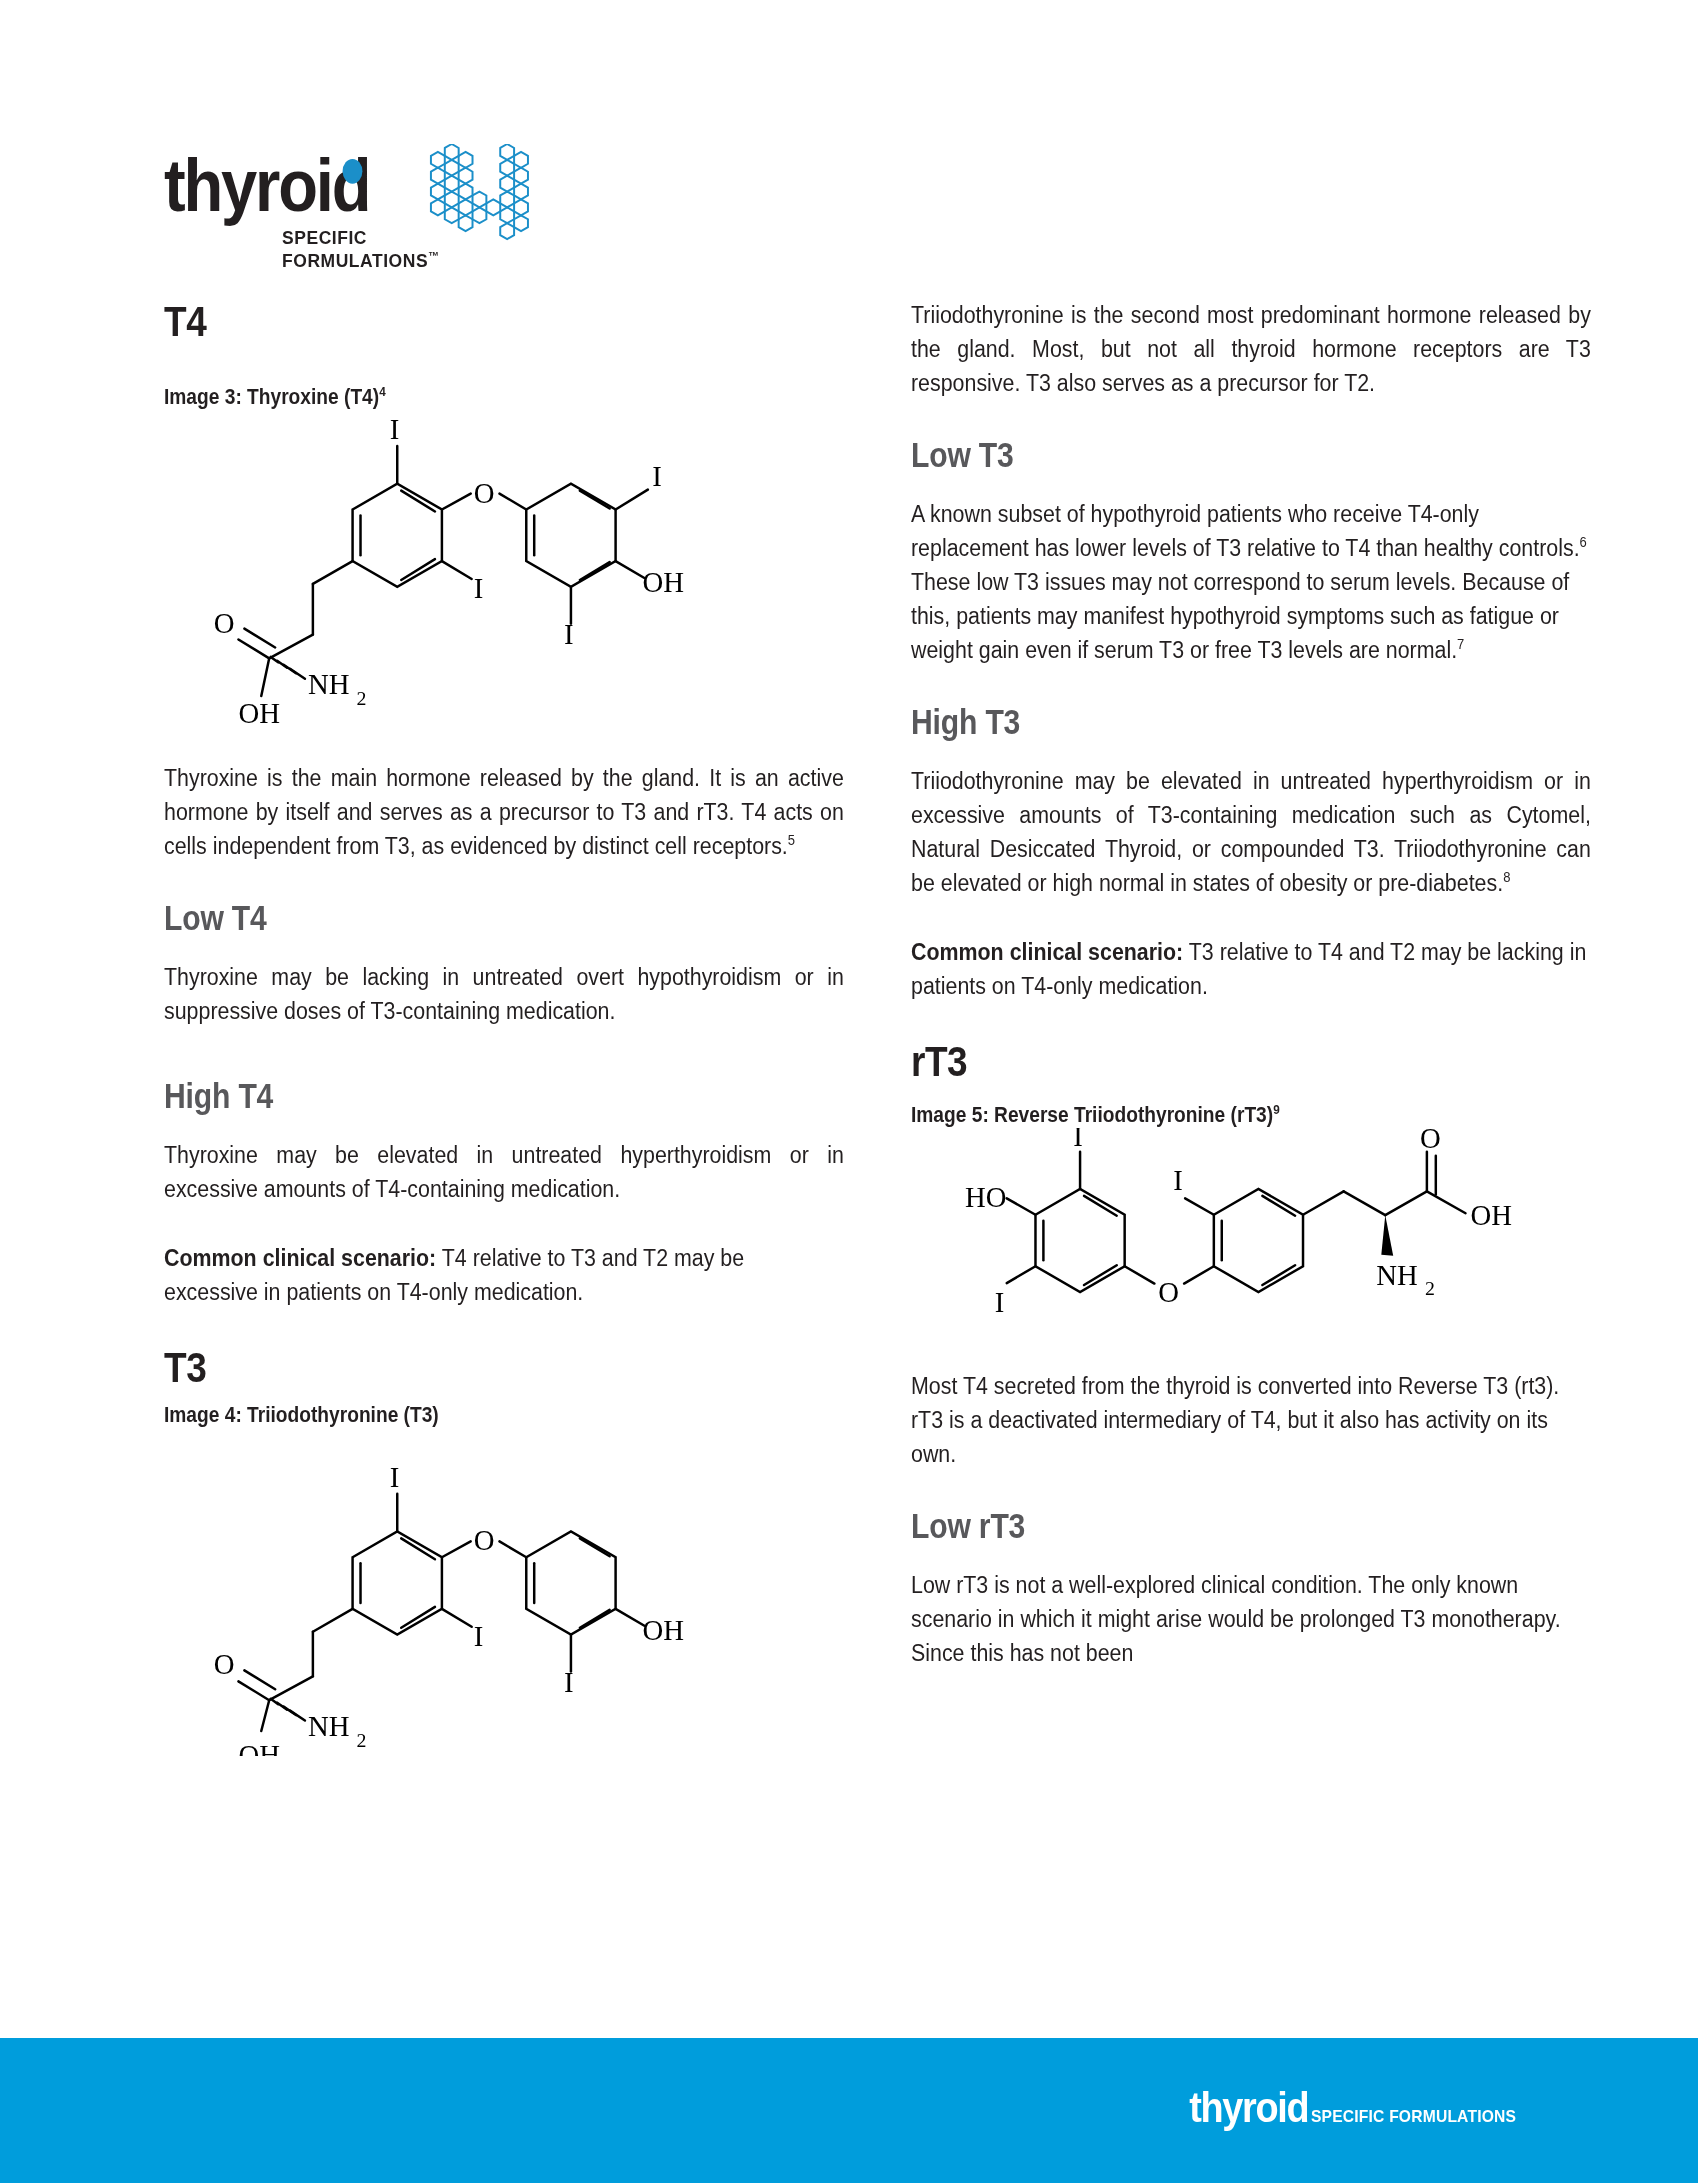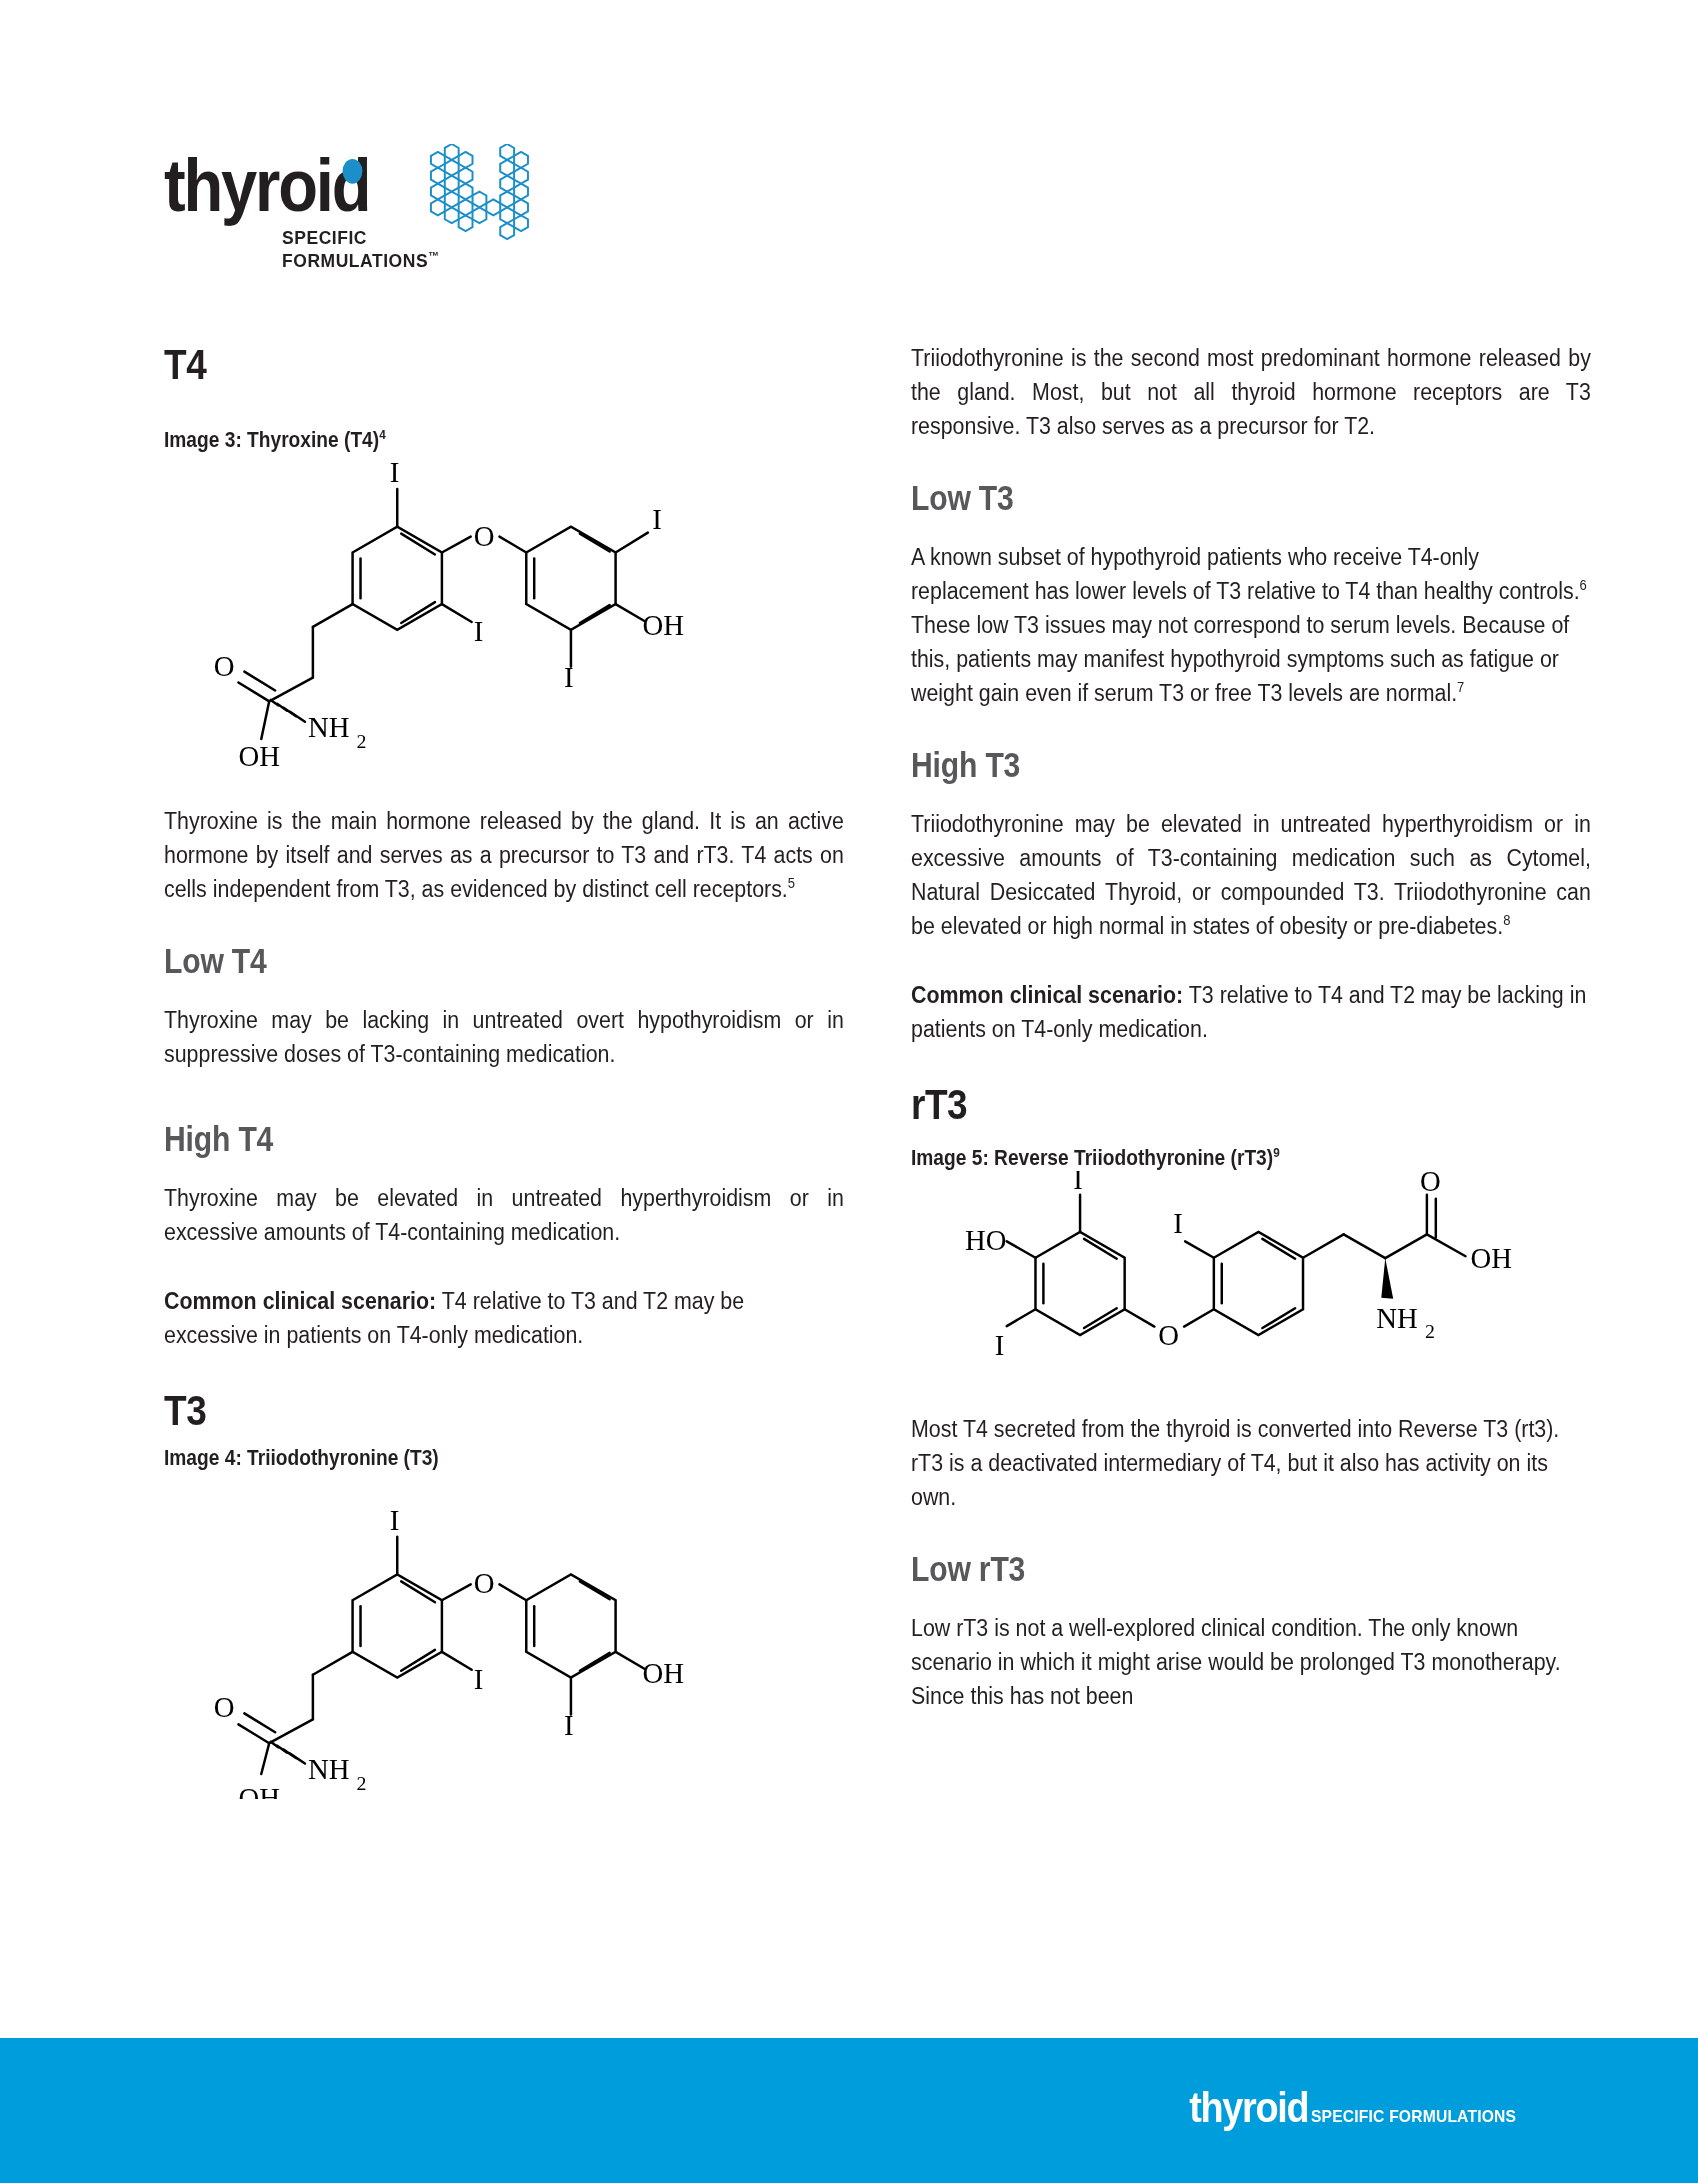--- a/index.html
+++ b/index.html
@@ -15,21 +15,21 @@
   #logo-block { position:absolute; left:164px; top:149px; width:377px; height:109px; }
   .logo-word { position:absolute; left:0; top:0; font-size:74px; font-weight:bold;
                letter-spacing:-2.5px; color:#231f20; line-height:74px;
                font-family:"Liberation Sans", sans-serif; transform:scaleX(0.88); transform-origin:left top; }
   .logo-dot { position:absolute; left:0; top:0; }
   .logo-tag { position:absolute; left:118px; top:78px; font-size:19px; font-weight:bold;
               letter-spacing:0.6px; color:#231f20; transform:scaleX(0.92); transform-origin:left top;}
   .logo-mark { position:absolute; left:248px; top:-5px; }
 
   
-  .col { position:absolute; top:298px; width:680px;margin-top:43px; }
+  .col { position:absolute; top:298px; width:680px; }
   #col-left  { left:164px; }
   #col-right { left:911px; }
 
   h1.sec { font-size:43px; font-weight:bold; color:#231f20; margin:0 0 0 0;
            letter-spacing:-0.5px; line-height:46px; transform:scaleX(0.86); transform-origin:left center; }
   h2.sub { font-size:35px; font-weight:bold; color:#58585b; margin:0;
            letter-spacing:-0.2px; line-height:39px; transform:scaleX(0.86); transform-origin:left center; }
   .caption { font-size:21.3px; font-weight:bold; color:#231f20; line-height:25px;
              transform:scaleX(0.9); transform-origin:left center; }
   .caption sup { font-size:13px; vertical-align:super; }

